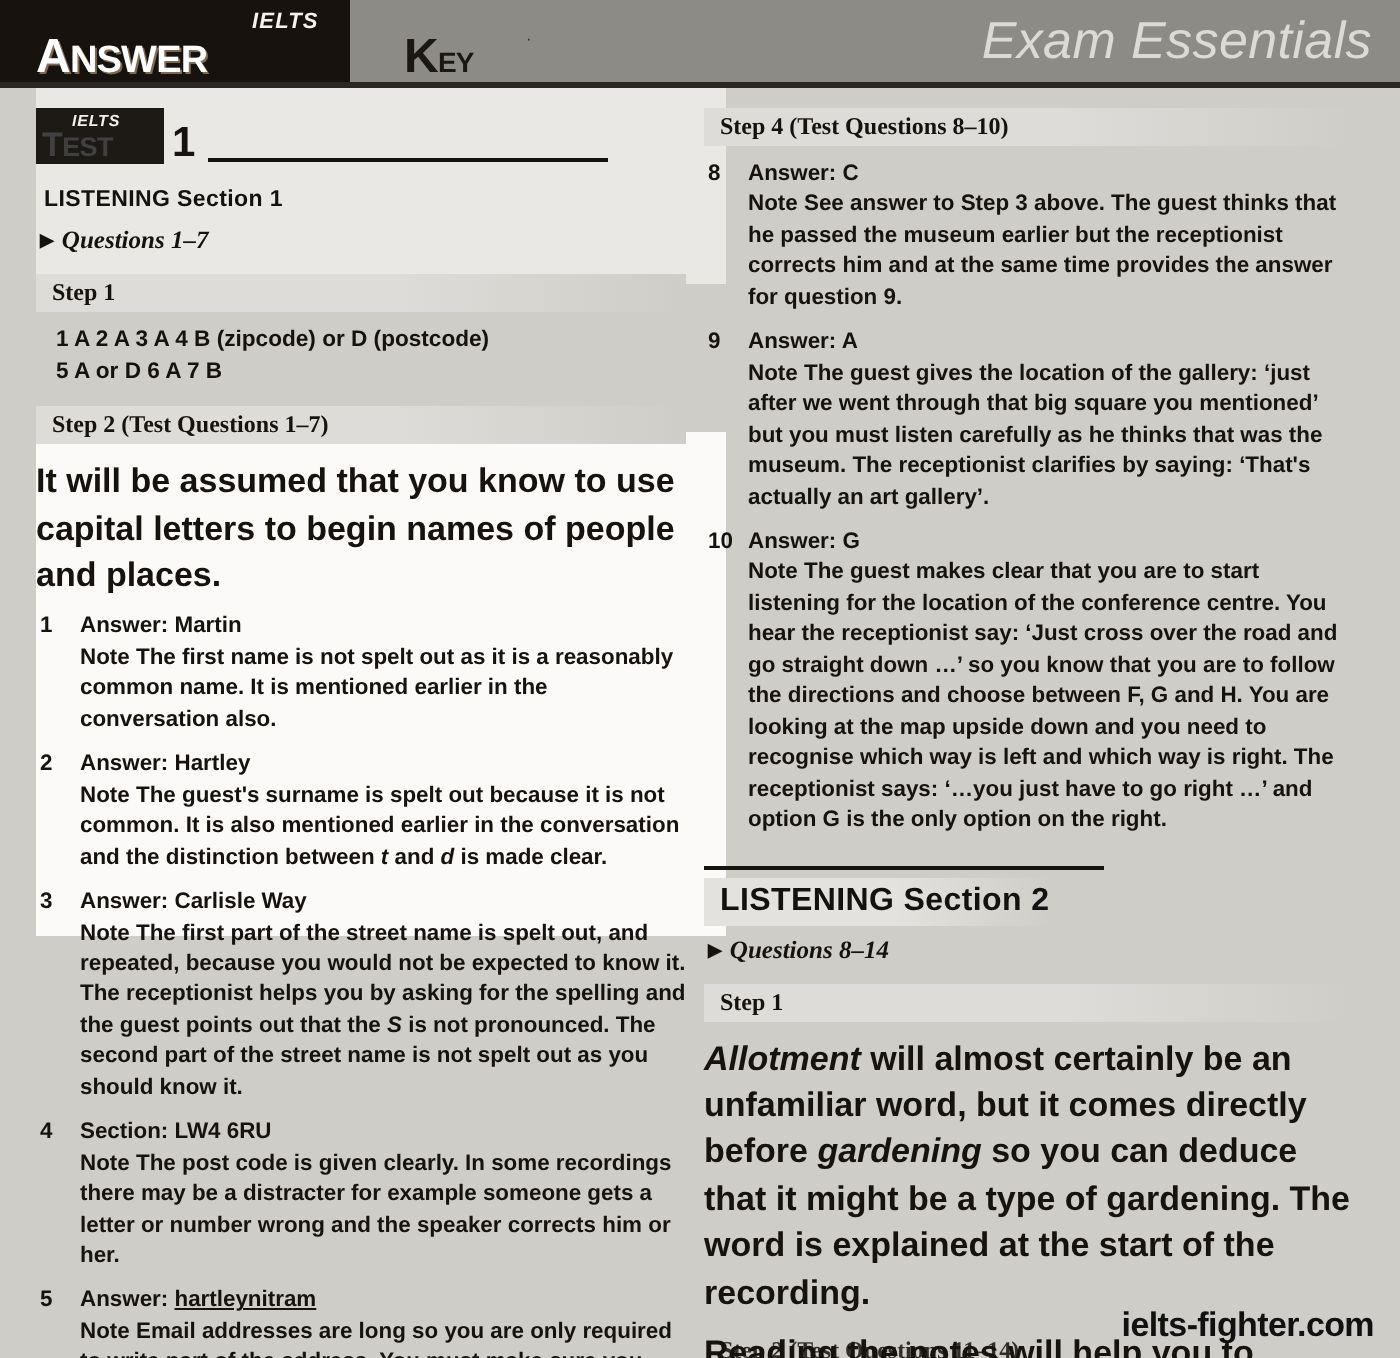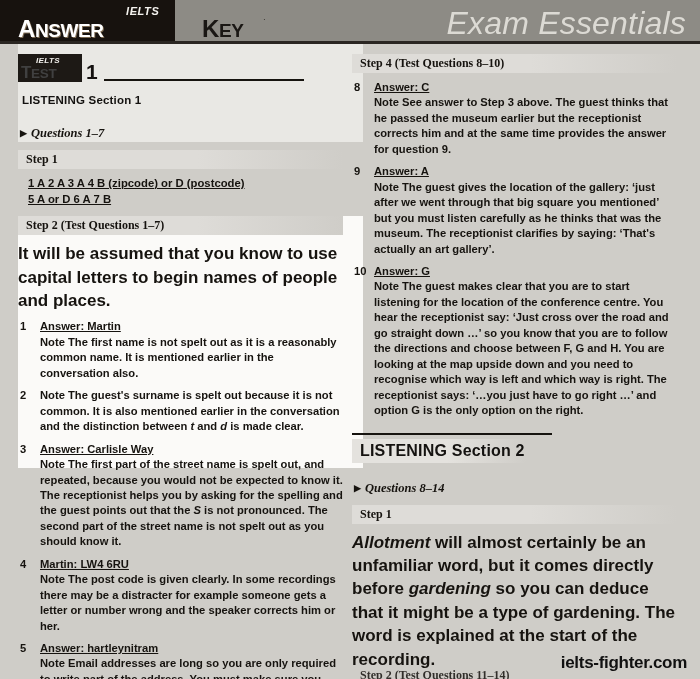--- a/index.html
+++ b/index.html
@@ -67,35 +67,35 @@
   .logo-key {
     position: absolute;
     left: 184px;
     top: 13px;
     font-family: "Liberation Sans", sans-serif;
     font-weight: bold;
     font-size: 24px;
     letter-spacing: -0.4px;
     color: #1a1714;
   }
-  .logo-key .sm { font-size: 19px; margin-top: 28px; }
+  .logo-key .sm { font-size: 14px; margin-top: 28px; }
   .logo-tm {
     position: absolute;
     left: 245px;
     top: 13px;
     font-size: 8px;
     color: #2d2a26;
   }
   #exam-essentials {
     position: absolute;
     right: 14px;
     top: 5px;
     font-family: "Liberation Sans", sans-serif;
     font-style: italic;
-    font-size: 32px;
+    font-size: 26px;
     color: #dcdad4;
     letter-spacing: 0.2px;
     text-align: center;
   }
 
   
   #page {
     position: absolute;
     left: 0;
     top: 44px;
@@ -190,21 +190,21 @@
     padding: 3px 0 3px 8px;
     font-size: 16px;
     font-weight: bold;
     letter-spacing: 0.2px;
     color: #141210;
     background: linear-gradient(to right, #e4e2de 0%, #e4e2de 52%, #cfcdc8 95%);
     width: 175px;
   }
 
   .q-range {
-    margin-top: 18px;
+    margin-top: 5px;
     font-family: "Liberation Serif", serif;
     font-style: italic;
     font-weight: bold;
     font-size: 12.5px;
     color: #16130f;
     padding-left: 2px;
   }
   .q-range .tri {
     font-style: normal;
     font-size: 9px;
@@ -222,21 +222,20 @@
     color: #16130f;
     background: linear-gradient(to right, #dedcd8 0%, #dedcd8 55%, #cfcdc8 100%);
   }
 
   .ans-grid {
     margin: 6px 0 0 10px;
     font-size: 11.3px;
     font-weight: bold;
     line-height: 1.42;
     color: #16130f;
-    text-decoration: underline;
   }
 
   .para {
     margin: 7px 0 0 0;
     font-size: 17px;
     font-weight: bold;
     line-height: 1.38;
     color: #16130f;
   }
 
@@ -250,21 +249,20 @@
   }
   .qitem .qn {
     position: absolute;
     left: 2px;
     top: 0;
     font-weight: bold;
   }
   .qitem .qa {
     font-weight: bold;
     display: block;
-    text-decoration: underline;
   }
   .qitem .qnote {
     display: block;
     font-weight: bold;
   }
   .qitem .qnote .lead { font-weight: bold; }
   .qitem u { text-decoration: underline; }
   .qitem i, .para i { font-style: italic; }
 
   .hr-thick {
@@ -361,30 +359,31 @@
       <div class="para">It will be assumed that you know to use capital letters to begin names of people and places.</div>
 
       <div id="left-items">
           <div class="qitem">
             <span class="qn">1</span>
             <span class="qa">Answer: Martin</span>
             <span class="qnote"><span class="lead">Note</span> The first name is not spelt out as it is a reasonably common name. It is mentioned earlier in the conversation also.</span>
           </div>
           <div class="qitem">
             <span class="qn">2</span>
+            <span class="qa">Answer: Hartley</span>
             <span class="qnote"><span class="lead">Note</span> The guest's surname is spelt out because it is not common. It is also mentioned earlier in the conversation and the distinction between<i> t </i>and<i> d </i>is made clear.</span>
           </div>
           <div class="qitem">
             <span class="qn">3</span>
             <span class="qa">Answer: Carlisle Way</span>
             <span class="qnote"><span class="lead">Note</span> The first part of the street name is spelt out, and repeated, because you would not be expected to know it. The receptionist helps you by asking for the spelling and the guest points out that the<i> S </i>is not pronounced. The second part of the street name is not spelt out as you should know it.</span>
           </div>
           <div class="qitem">
             <span class="qn">4</span>
-            <span class="qa">Martin: LW4 6RU</span>
+            <span class="qa">Section: LW4 6RU</span>
             <span class="qnote"><span class="lead">Note</span> The post code is given clearly. In some recordings there may be a distracter for example someone gets a letter or number wrong and the speaker corrects him or her.</span>
           </div>
           <div class="qitem">
             <span class="qn">5</span>
             <span class="qa">Answer: <u>hartleynitram</u></span>
             <span class="qnote"><span class="lead">Note</span> Email addresses are long so you are only required to write part of the address. You must make sure you write only the characters that are missing from the notes. The name is repeated and explained, and you are told that it is all one word. Email addresses are usually written in lower case, but the speaker clarifies that to make sure you do not use capital letters.</span>
           </div>
         </div>
     </div>
   </div>

